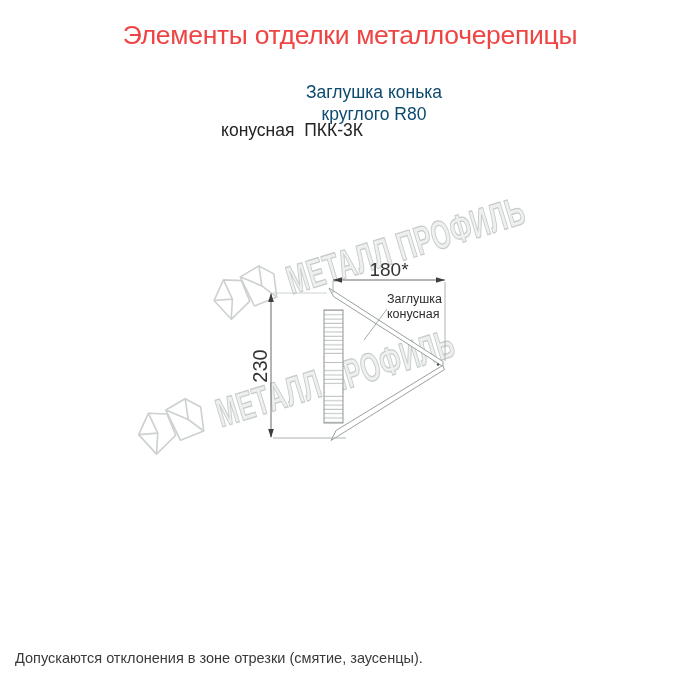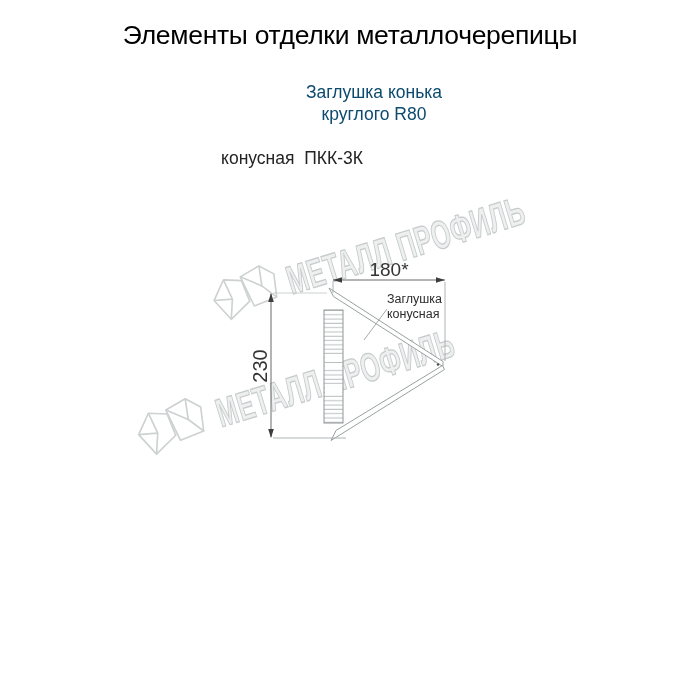--- a/index.html
+++ b/index.html
@@ -6,28 +6,28 @@
   body{
     width:700px;height:700px;position:relative;overflow:hidden;
     background:#ffffff;
     font-family:"Liberation Sans", sans-serif;
   }
   .abs{position:absolute;}
 
   
   .page-title{
     left:0;top:20px;width:700px;text-align:center;
-    font-size:26.5px;letter-spacing:-0.3px;color:#000000;z-index:3;
+    font-size:26.5px;letter-spacing:-0.3px;color:#ef4444;z-index:3;
   }
   .product-name{
     left:0;top:81px;width:700px;text-align:center;
     font-size:17.5px;line-height:22px;color:#0c4a6e;z-index:3;margin-left:24px;
   }
   .product-variant{
-    left:0;top:148px;width:584px;text-align:center;
+    left:0;top:120px;width:584px;text-align:center;
     font-size:17.5px;color:#242424;z-index:3;
   }
 
   
   .watermark{
     display:flex;align-items:center;gap:8px;
     transform:rotate(-17deg);transform-origin:left center;
     z-index:1;pointer-events:none;
   }
   .wm1{left:213px;top:277px;}
@@ -133,13 +133,14 @@
     <text transform="translate(266.5,366) rotate(-90)" text-anchor="middle" font-size="20" fill="#333333">230</text>
   </g>
 </svg>
 
 <div class="abs face-label">
   <div>Заглушка</div>
   <div>конусная</div>
 </div>
 
 <div class="abs footer">
+  <div>Допускаются отклонения в зоне отрезки (смятие, заусенцы).</div>
 </div>
 
 </body></html>

